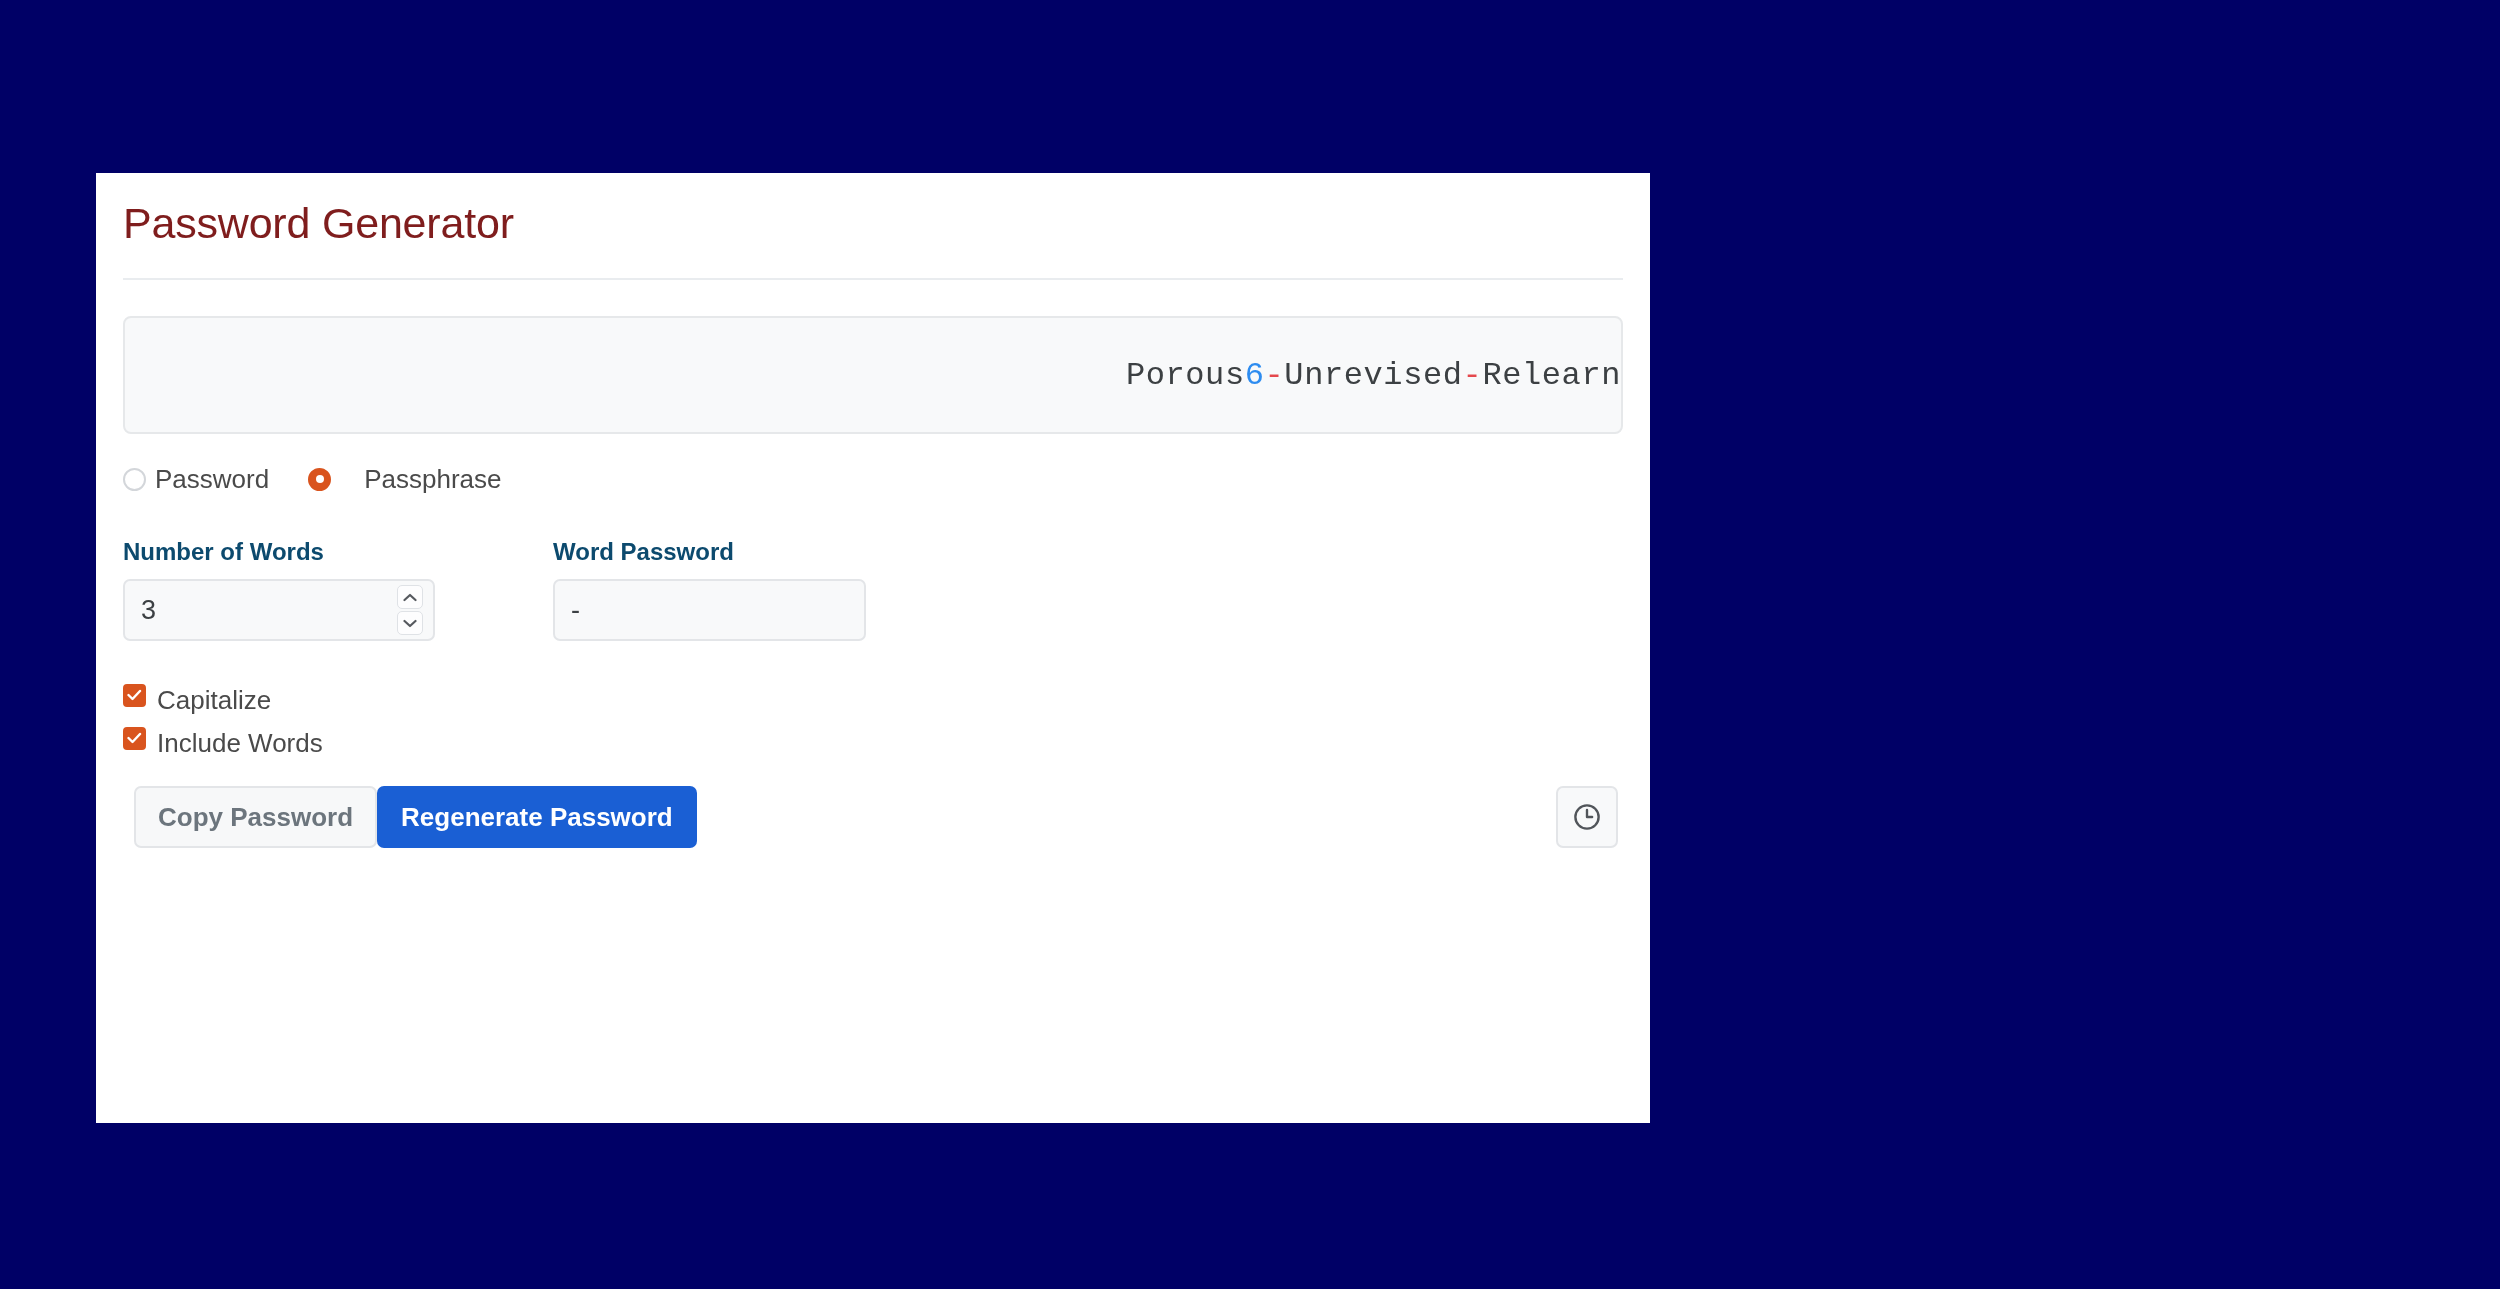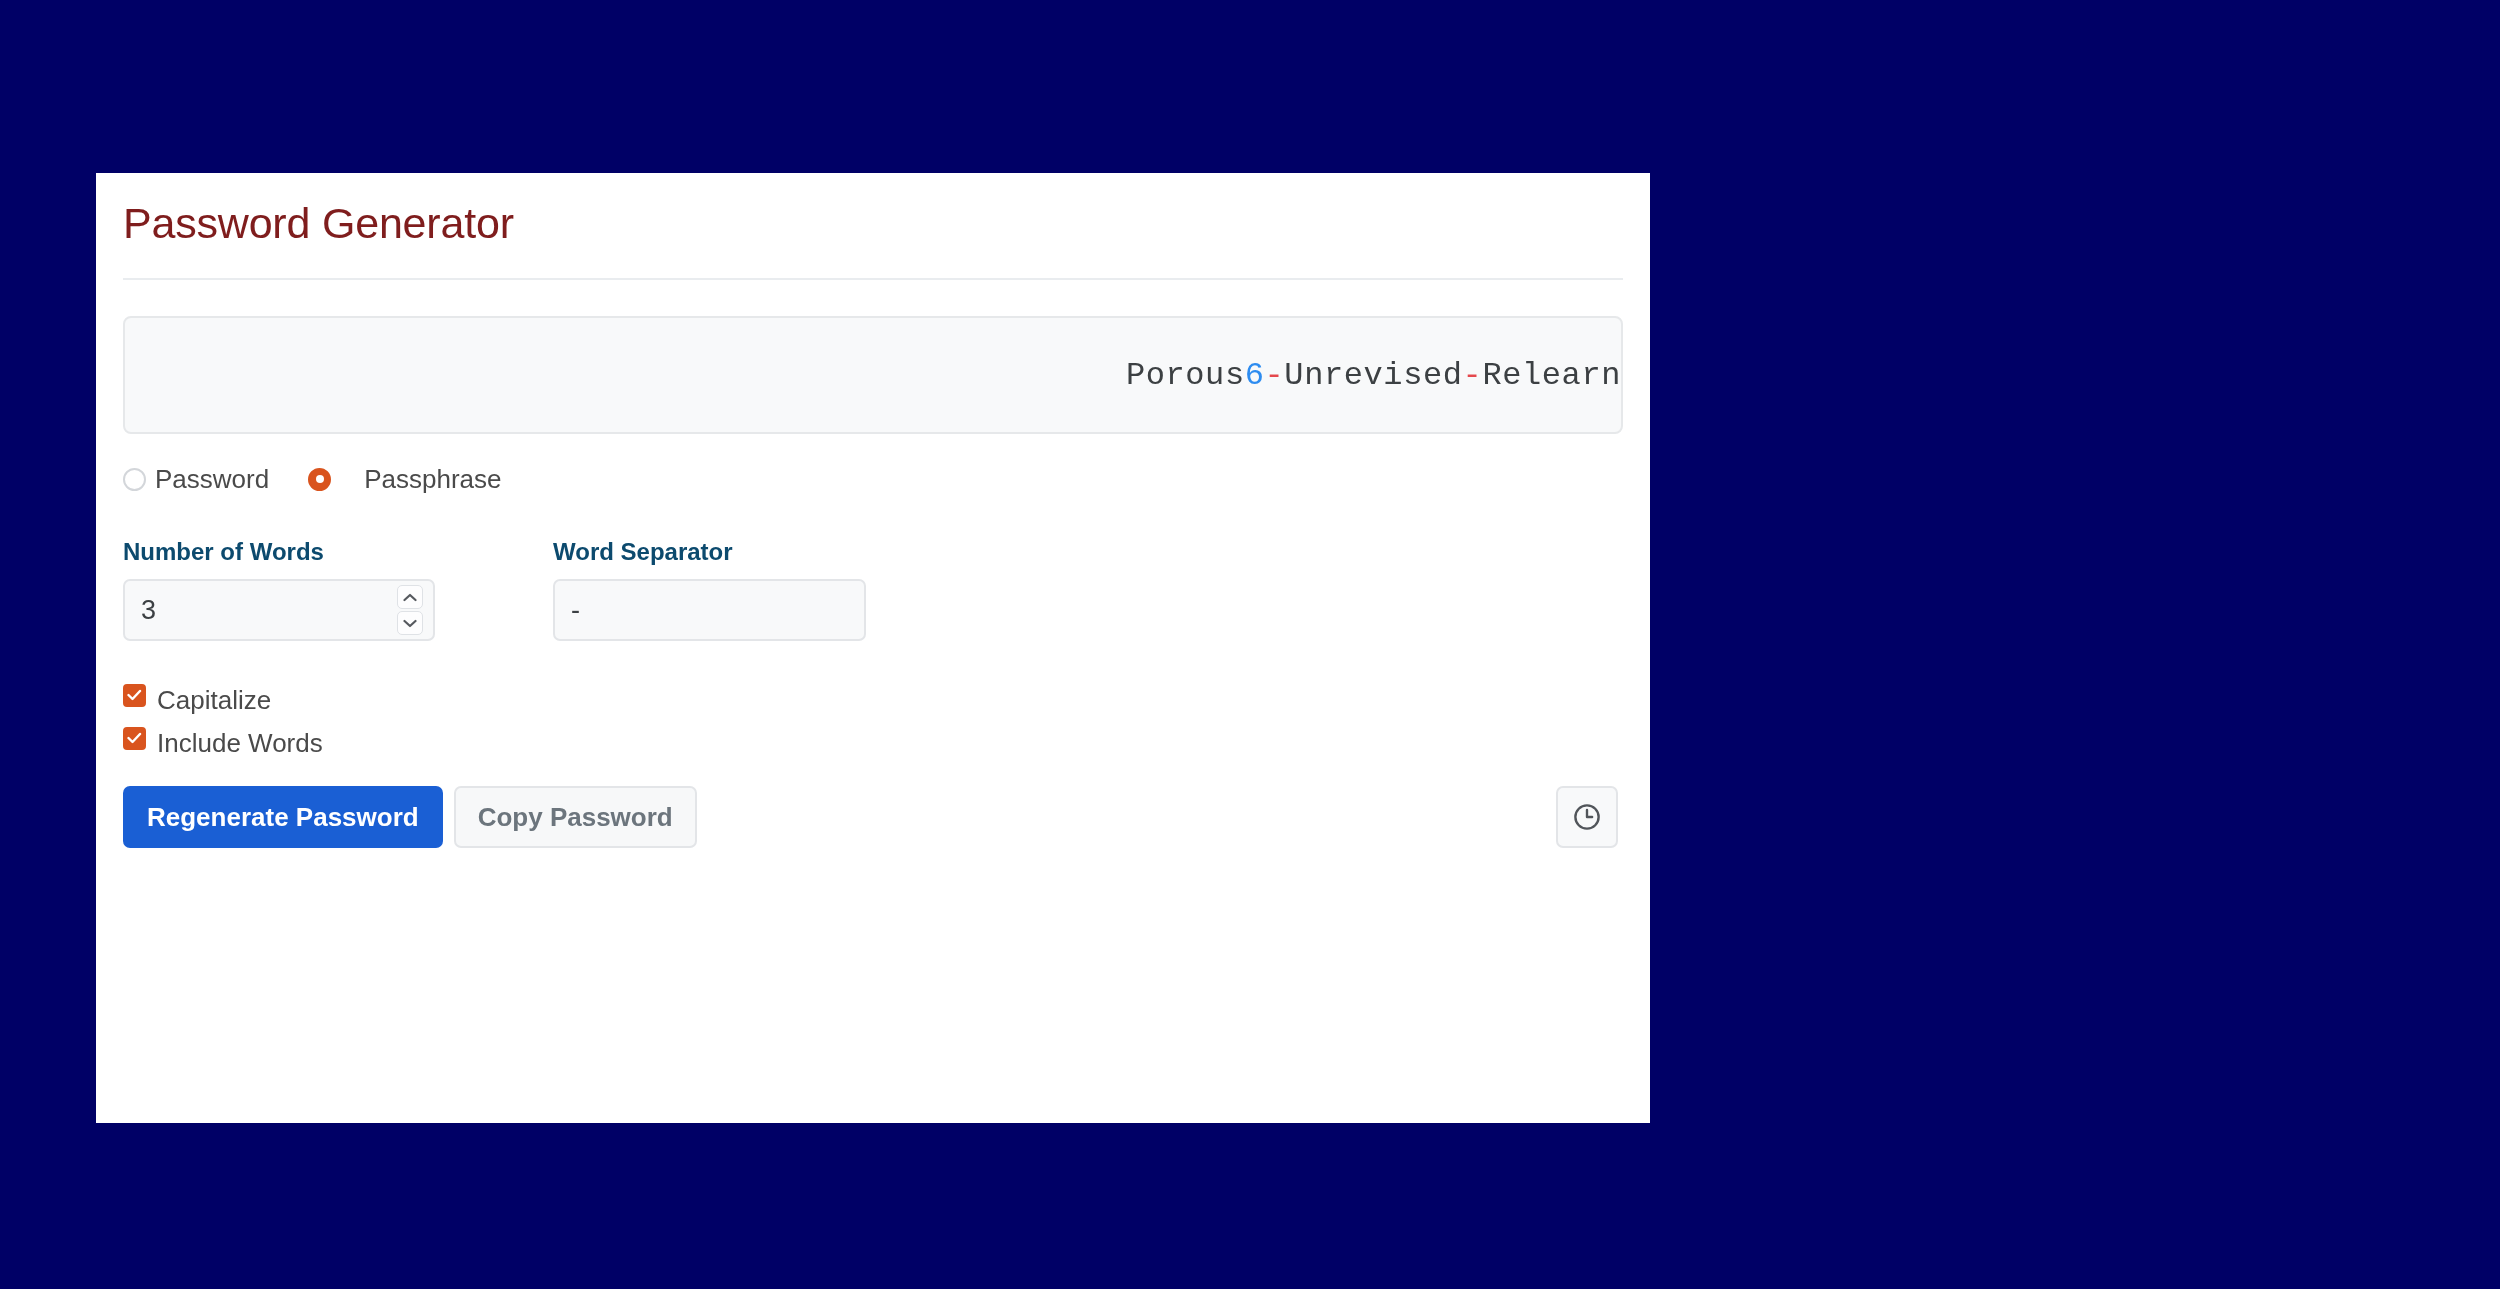--- a/index.html
+++ b/index.html
@@ -300,21 +300,21 @@
           <span class="spin-btn">
             <svg width="14" height="9" viewBox="0 0 14 9">
               <path d="M1.5 2 L7 7 L12.5 2" fill="none" stroke="#55595e" stroke-width="2.2" stroke-linecap="round" stroke-linejoin="round"></path>
             </svg>
           </span>
         </span>
       </div>
     </div>
 
     <div class="field" id="field-sep">
-      <span class="field-label">Word Separator</span>
+      <span class="field-label">Word Password</span>
       <div class="field-input">
         <span class="field-value">-</span>
       </div>
     </div>
 
     <label class="check-row" id="check-capitalize">
       <span class="check-mark">
         <svg width="15" height="12" viewBox="0 0 15 12">
           <path d="M1.5 6 L5.5 10 L13 2" fill="none" stroke="#ffffff" stroke-width="2.4" stroke-linecap="round" stroke-linejoin="round"></path>
         </svg>
@@ -325,22 +325,22 @@
     <label class="check-row" id="check-number">
       <span class="check-mark">
         <svg width="15" height="12" viewBox="0 0 15 12">
           <path d="M1.5 6 L5.5 10 L13 2" fill="none" stroke="#ffffff" stroke-width="2.4" stroke-linecap="round" stroke-linejoin="round"></path>
         </svg>
       </span>
       <span class="check-label">Include Words</span>
     </label>
 
     <div class="btn-row">
+      <button class="btn btn-secondary">Copy Password</button>
       <button class="btn btn-primary">Regenerate Password</button>
-      <button class="btn btn-secondary">Copy Password</button>
     </div>
 
     <div class="icon-btn">
       <svg width="30" height="30" viewBox="0 0 24 24">
         <circle cx="12" cy="12" r="9.3" fill="none" stroke="#51555a" stroke-width="1.9"></circle>
         <path d="M12 6.4 V12 H16.1" fill="none" stroke="#51555a" stroke-width="1.9" stroke-linecap="round" stroke-linejoin="round"></path>
       </svg>
     </div>
 
   </div>

